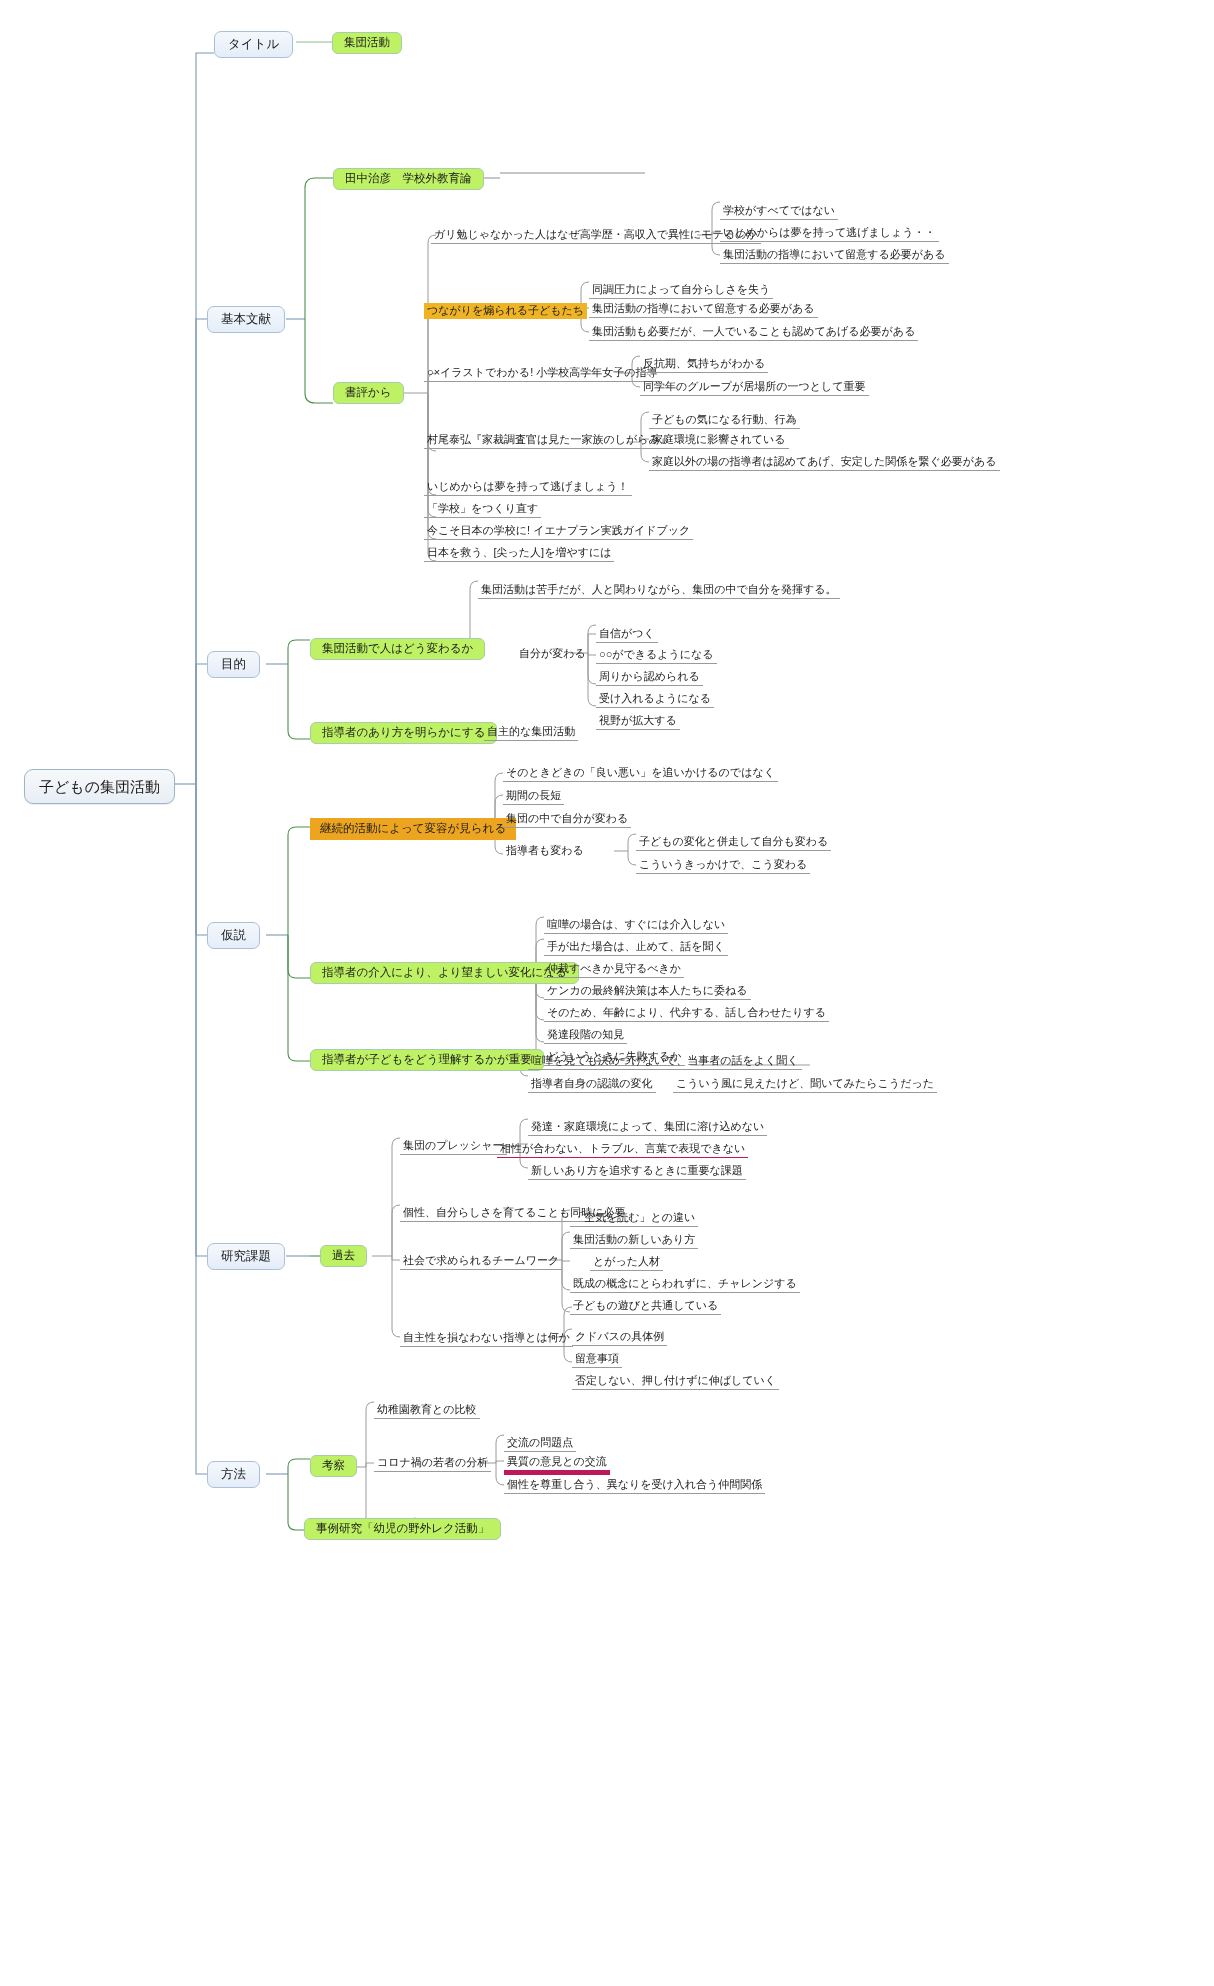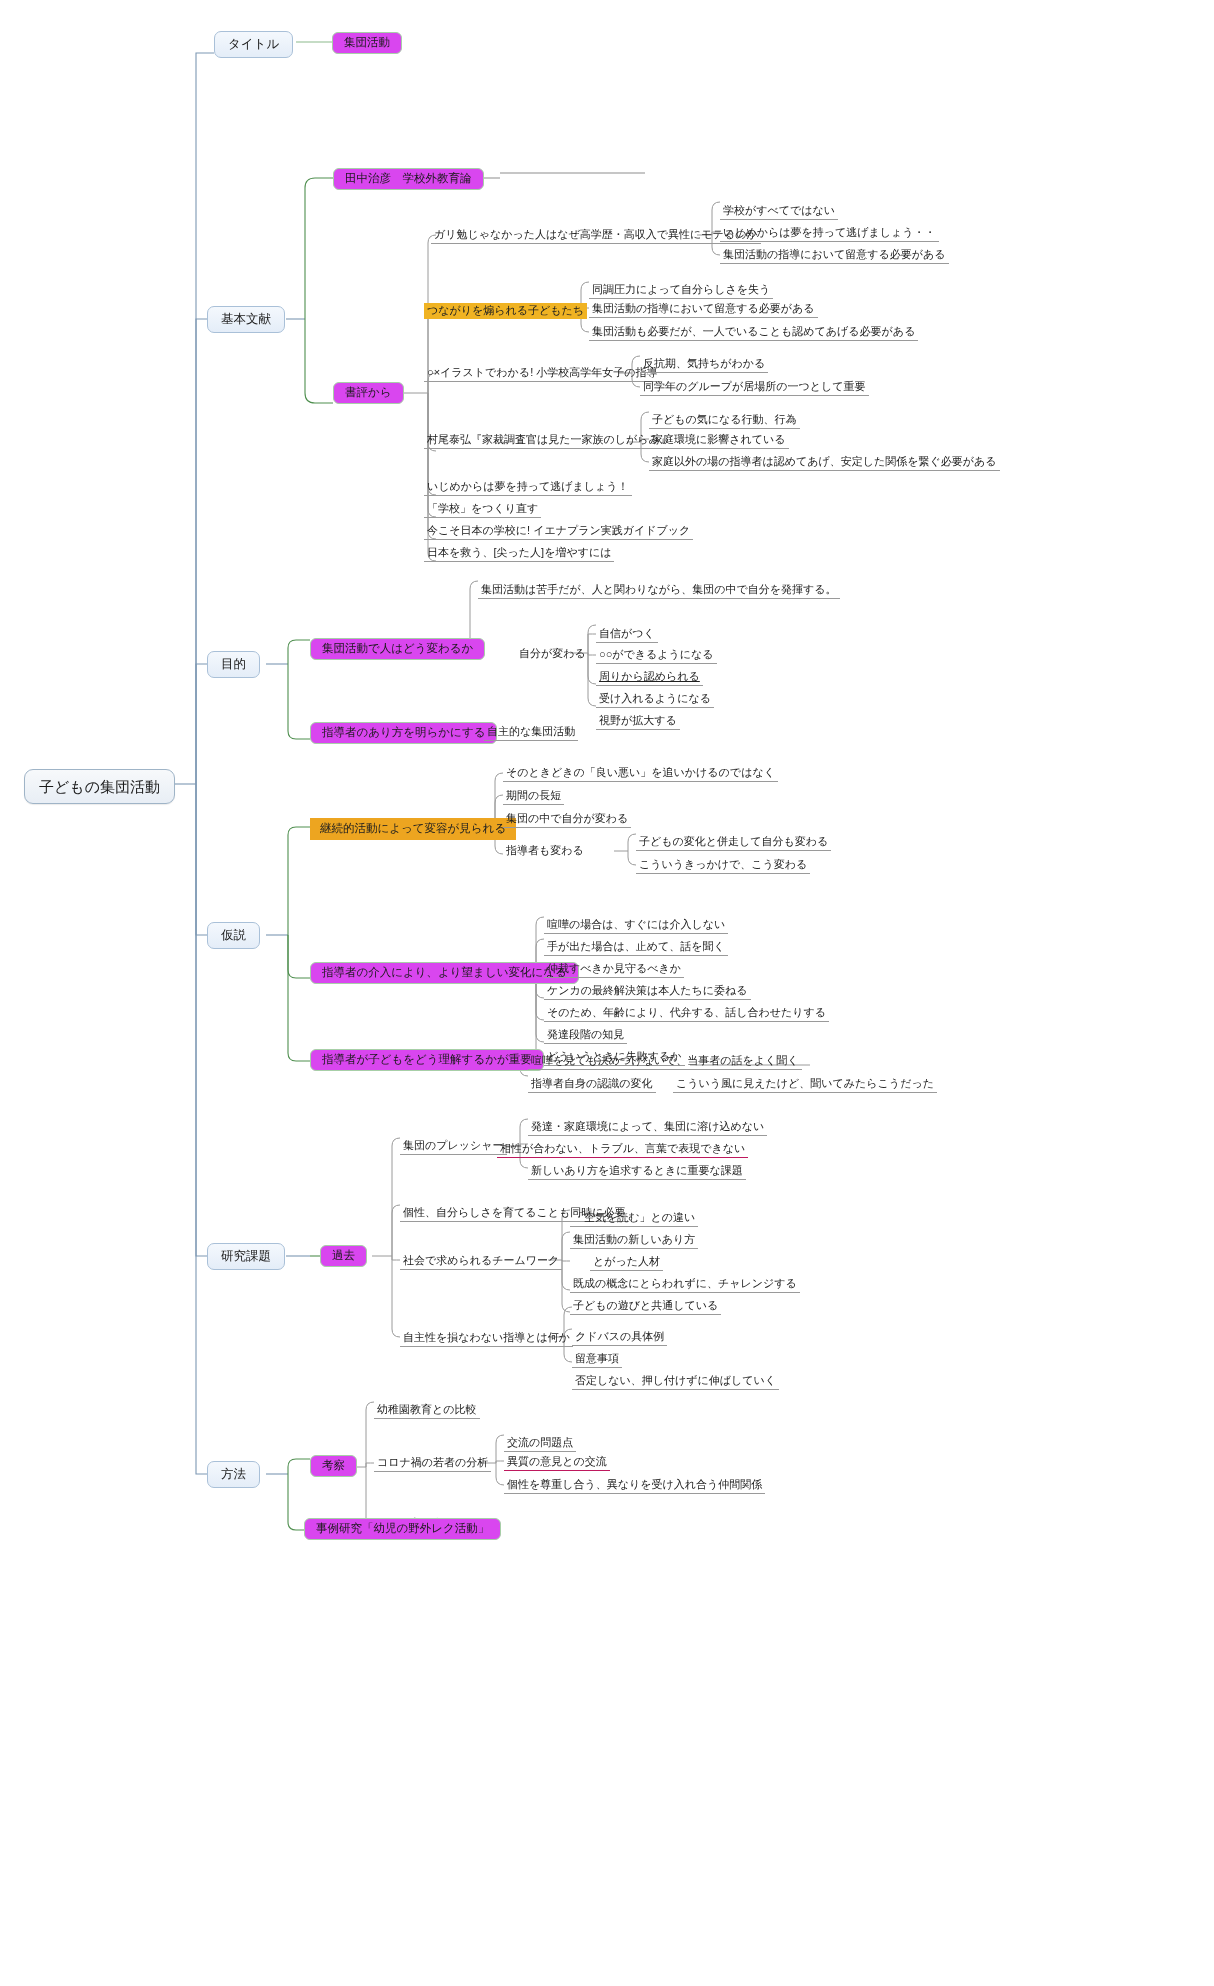--- a/index.html
+++ b/index.html
@@ -46,21 +46,21 @@
     color:#1a1a1a;
     background:linear-gradient(180deg,#f4f8fd 0%,#e4edf8 100%);
     border:1px solid #a9c0d8;
     border-radius:7px;
     padding:6px 13px;
   }
   
   .n-l2{
     font-size:11.5px;
     color:#1a1a1a;
-    background:#d946ef;
+    background:#bef264;
     border:1px solid #a7cfa7;
     border-radius:6px;
     padding:4px 11px;
   }
   
   .n-leaf{
     font-size:11px;
     color:#202020;
     padding:2px 3px 3px 3px;
     justify-content:flex-start;
@@ -301,21 +301,21 @@
   <div class="node n-leaf" style="left:424px; top:545px; border-bottom:1px solid #9a9a9a;">日本を救う、[尖った人]を増やすには</div>
 
   <div class="node n-l1" style="left:207px; top:651px;">目的</div>
 
   <div class="node n-l2" style="left:310px; top:638px;">集団活動で人はどう変わるか</div>
   <div class="node n-leaf" style="left:478px; top:582px; border-bottom:1px solid #9a9a9a;">集団活動は苦手だが、人と関わりながら、集団の中で自分を発揮する。</div>
   <div class="node n-leaf" style="left:516px; top:646px;">自分が変わる</div>
 
   <div class="node n-leaf" style="left:596px; top:626px; border-bottom:1px solid #9a9a9a;">自信がつく</div>
   <div class="node n-leaf" style="left:596px; top:647px; border-bottom:1px solid #9a9a9a;">○○ができるようになる</div>
-  <div class="node n-leaf" style="left:596px; top:669px; border-bottom:1px solid #9a9a9a;text-decoration:underline;">周りから認められる</div>
+  <div class="node n-leaf" style="left:596px; top:669px; border-bottom:1px solid #9a9a9a;">周りから認められる</div>
   <div class="node n-leaf" style="left:596px; top:691px; border-bottom:1px solid #9a9a9a;">受け入れるようになる</div>
   <div class="node n-leaf" style="left:596px; top:713px; border-bottom:1px solid #9a9a9a;">視野が拡大する</div>
 
   <div class="node n-l2" style="left:310px; top:722px;">指導者のあり方を明らかにする</div>
   <div class="node n-leaf" style="left:484px; top:724px; border-bottom:1px solid #9a9a9a;">自主的な集団活動</div>
 
   <div class="node n-l1" style="left:207px; top:922px;">仮説</div>
 
   <div class="node n-leaf n-hl-strong" style="left:310px; top:818px; padding:5px 10px; font-size:11.5px;">継続的活動によって変容が見られる</div>
   <div class="node n-leaf" style="left:503px; top:765px; border-bottom:1px solid #9a9a9a;">そのときどきの「良い悪い」を追いかけるのではなく</div>
@@ -360,19 +360,19 @@
   <div class="node n-leaf" style="left:572px; top:1329px; border-bottom:1px solid #9a9a9a;">クドバスの具体例</div>
   <div class="node n-leaf" style="left:572px; top:1351px; border-bottom:1px solid #9a9a9a;">留意事項</div>
   <div class="node n-leaf" style="left:572px; top:1373px; border-bottom:1px solid #9a9a9a;">否定しない、押し付けずに伸ばしていく</div>
 
   <div class="node n-l1" style="left:207px; top:1461px;">方法</div>
   <div class="node n-l2" style="left:310px; top:1455px;">考察</div>
 
   <div class="node n-leaf" style="left:374px; top:1402px; border-bottom:1px solid #9a9a9a;">幼稚園教育との比較</div>
   <div class="node n-leaf" style="left:374px; top:1455px; border-bottom:1px solid #9a9a9a;">コロナ禍の若者の分析</div>
   <div class="node n-leaf" style="left:504px; top:1435px; border-bottom:1px solid #9a9a9a;">交流の問題点</div>
-  <div class="node n-leaf" style="left:504px; top:1454px; border-bottom:1px solid #be185d;">異質の意見との交流</div>
+  <div class="node n-leaf" style="left:504px; top:1454px; border-bottom:5px solid #be185d;">異質の意見との交流</div>
   <div class="node n-leaf" style="left:504px; top:1477px; border-bottom:1px solid #9a9a9a;">個性を尊重し合う、異なりを受け入れ合う仲間関係</div>
   <div class="node n-leaf" style="left:374px; top:1516px; border-bottom:1px solid #9a9a9a;">社会教育の意義</div>
 
   <div class="node n-l2" style="left:304px; top:1518px;">事例研究「幼児の野外レク活動」</div>
 
 </div>
 
 </body></html>

